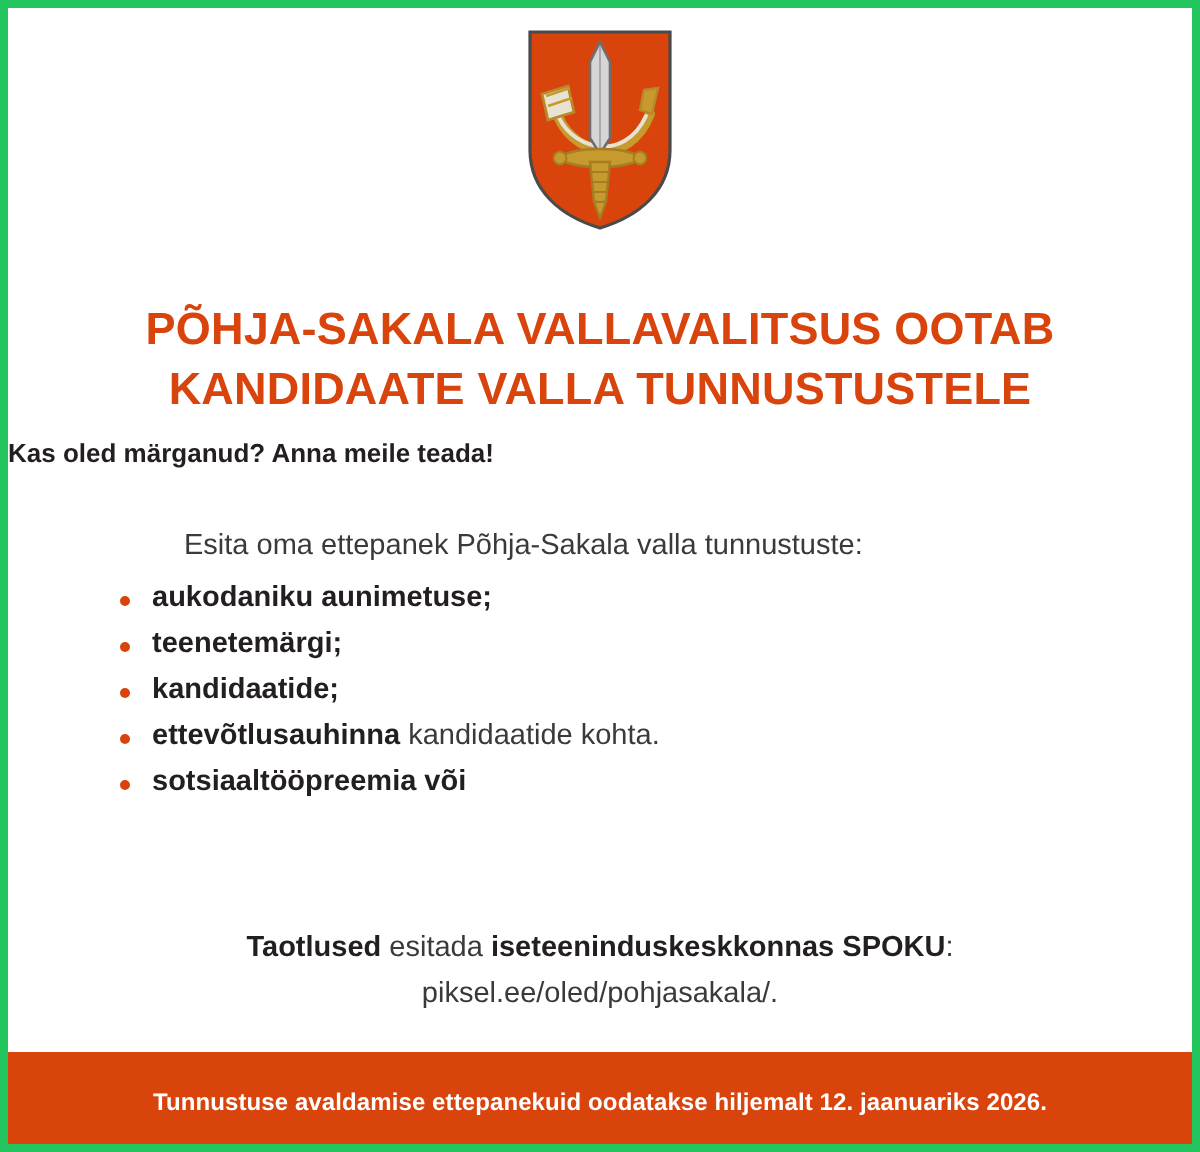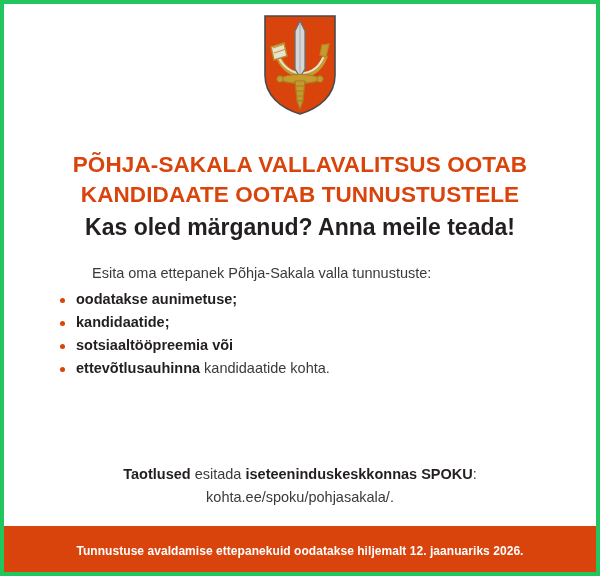--- a/index.html
+++ b/index.html
@@ -58,24 +58,23 @@
   .title .line {
     display: block;
   }
 
   
   .subheading {
     position: absolute;
     top: 211px;
     left: 0;
     width: 100%;
-    text-align: center;
     color: #231f20;
     font-weight: bold;
-    font-size: 23px;
+    font-size: 13px;
     line-height: 24px;
   }
 
   
   .intro {
     position: absolute;
     top: 259px;
     left: 48px;
     color: #3a3a38;
     font-size: 14.5px;
@@ -186,52 +185,57 @@
 
       <path d="M33 68 L43 68 L41 88 L35 88 Z" fill="#c79a2e" stroke="#a67d22" stroke-width="1.2"></path>
       <path d="M33.6 73 L42.4 73 M34 78 L42 78 M34.4 83 L41.6 83" stroke="#a67d22" stroke-width="1"></path>
 
       <path d="M35 88 L41 88 L38 96 Z" fill="#c79a2e" stroke="#a67d22" stroke-width="1.1"></path>
     </svg>
   </div>
 
   <h1 class="title">
     <span class="line">PÕHJA-SAKALA VALLAVALITSUS OOTAB</span>
-    <span class="line">KANDIDAATE OOTAB TUNNUSTUSTELE</span>
+    <span class="line">KANDIDAATE VALLA TUNNUSTUSTELE</span>
   </h1>
 
   <div class="subheading">Kas oled märganud? Anna meile teada!</div>
 
   <div class="intro">Esita oma ettepanek Põhja-Sakala valla tunnustuste:</div>
 
   <ul class="awards-list">
     <li>
       <span class="dot"></span>
-      <span class="strong">oodatakse aunimetuse;</span>
+      <span class="strong">aukodaniku aunimetuse;</span>
+      <span class="plain"></span>
+    </li>
+    <li>
+      <span class="dot"></span>
+      <span class="strong">teenetemärgi;</span>
       <span class="plain"></span>
     </li>
     <li>
       <span class="dot"></span>
       <span class="strong">kandidaatide;</span>
-      <span class="plain"></span>
-    </li>
-    <li>
-      <span class="dot"></span>
-      <span class="strong">sotsiaaltööpreemia või</span>
       <span class="plain"></span>
     </li>
     <li>
       <span class="dot"></span>
       <span class="strong">ettevõtlusauhinna</span>
       <span class="plain"> kandidaatide kohta.</span>
     </li>
+    <li>
+      <span class="dot"></span>
+      <span class="strong">sotsiaaltööpreemia või</span>
+      <span class="plain"></span>
+    </li>
   </ul>
 
   <div class="apply">
     <span class="b">Taotlused</span><span> esitada </span><span class="b">iseteeninduskeskkonnas SPOKU</span><span>:</span>
-    <span class="url">kohta.ee/spoku/pohjasakala/.</span>
+    <span class="url">piksel.ee/oled/pohjasakala/.</span>
   </div>
 
   <div class="footer">
     <span class="footer-text">Tunnustuse avaldamise ettepanekuid oodatakse hiljemalt 12. jaanuariks 2026.</span>
   </div>
 
 </div>
 
 </body></html>

